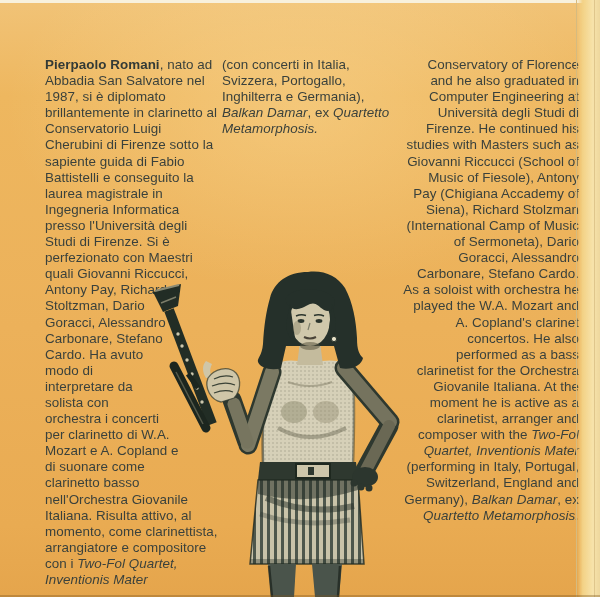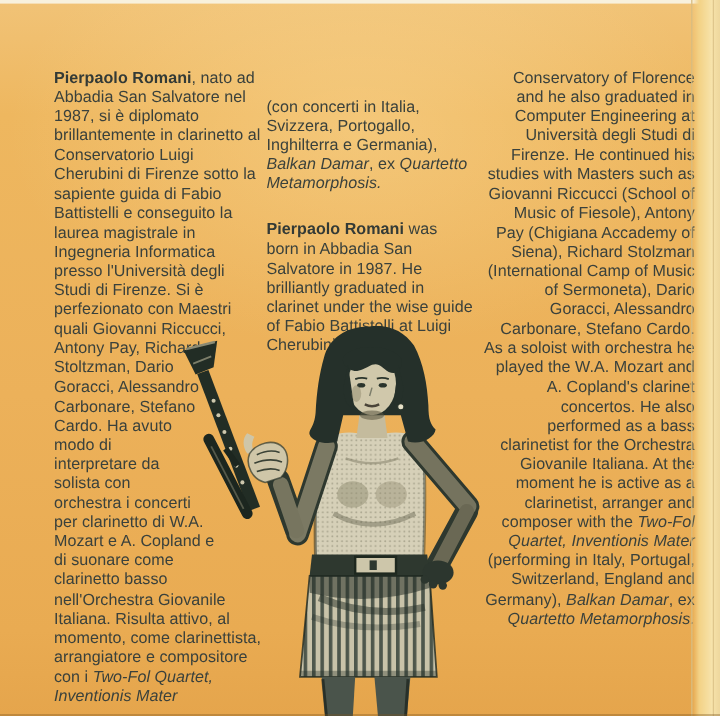--- a/index.html
+++ b/index.html
@@ -26,21 +26,21 @@
   .col{
     position:absolute;top:57px;
     font-size:13.4px;line-height:16.1px;color:#3a413c;
     letter-spacing:0.05px;
   }
   .col p{margin:0;}
   .col p + p{margin-top:22px;}
   .col .b{font-weight:bold;color:#333a36;}
   .col .i{font-style:italic;}
   .col-left{left:45px;width:173px;}
-  .col-mid{left:222px;width:173px;margin-top:24px;}
+  .col-mid{left:222px;width:173px;}
   .col-right{left:402px;width:177px;text-align:right;}
 
   
   .clarinet-spacer{
     float:right;width:56px;height:440px;
     shape-outside:polygon(100% 0,100% 100%,68% 95%,21% 86%,0% 77%,5% 68%,39% 59%,100% 50%);
   }
 
   .photo{position:absolute;left:148px;top:266px;width:254px;height:331px;}
 </style>
@@ -48,21 +48,20 @@
 <body>
 
 <div class="scan">
 
   <div class="col col-left">
       <div class="clarinet-spacer"></div>
       <p><span class="b">Pierpaolo Romani</span><span>, nato ad Abbadia San Salvatore nel 1987, si è diplomato brillantemente in clarinetto al Conservatorio Luigi Cherubini di Firenze sotto la sapiente guida di Fabio Battistelli e conseguito la laurea magistrale in Ingegneria Informatica presso l'Università degli Studi di Firenze. Si è perfezionato con Maestri quali Giovanni Riccucci, Antony Pay, Richard Stoltzman, Dario Goracci, Alessandro Carbonare, Stefano Cardo. Ha avuto modo di interpretare da solista con orchestra i concerti per clarinetto di W.A. Mozart e A. Copland e di suonare come clarinetto basso nell'Orchestra Giovanile Italiana. Risulta attivo, al momento, come clarinettista, arrangiatore e compositore con i </span><span class="i">Two-Fol Quartet, Inventionis Mater</span></p>
     </div>
   <div class="col col-mid">
       <p><span>(con concerti in Italia, Svizzera, Portogallo, Inghilterra e Germania), </span><span class="i">Balkan Damar</span><span>, ex </span><span class="i">Quartetto Metamorphosis.</span></p>
-      <p><span class="b">Pierpaolo Romani</span><span> was born in Abbadia San Salvatore in 1987. He brilliantly graduated in clarinet under the wise guide of Fabio Battistelli at Luigi Cherubini</span></p>
     </div>
   <div class="col col-right">
       <p><span>Conservatory of Florence and he also graduated in Computer Engineering at Università degli Studi di Firenze. He continued his studies with Masters such as Giovanni Riccucci (School of Music of Fiesole), Antony Pay (Chigiana Accademy of Siena), Richard Stolzman (International Camp of Music of Sermoneta), Dario Goracci, Alessandro Carbonare, Stefano Cardo. As a soloist with orchestra he played the W.A. Mozart and A. Copland's clarinet concertos. He also performed as a bass clarinetist for the Orchestra Giovanile Italiana. At the moment he is  active as a clarinetist, arranger and composer with the </span><span class="i">Two-Fol Quartet, Inventionis Mater</span><span> (performing in Italy, Portugal, Switzerland, England and Germany), </span><span class="i">Balkan Damar</span><span>, ex </span><span class="i">Quartetto Metamorphosis.</span></p>
     </div>
 
   <svg class="photo" viewBox="0 0 254 331" aria-hidden="true">
     <defs>
       <pattern id="stripes" patternUnits="userSpaceOnUse" width="7" height="7">
         <rect width="7" height="7" fill="#c9c3a9"></rect>
         <rect width="3" height="7" fill="#4e574c"></rect>

